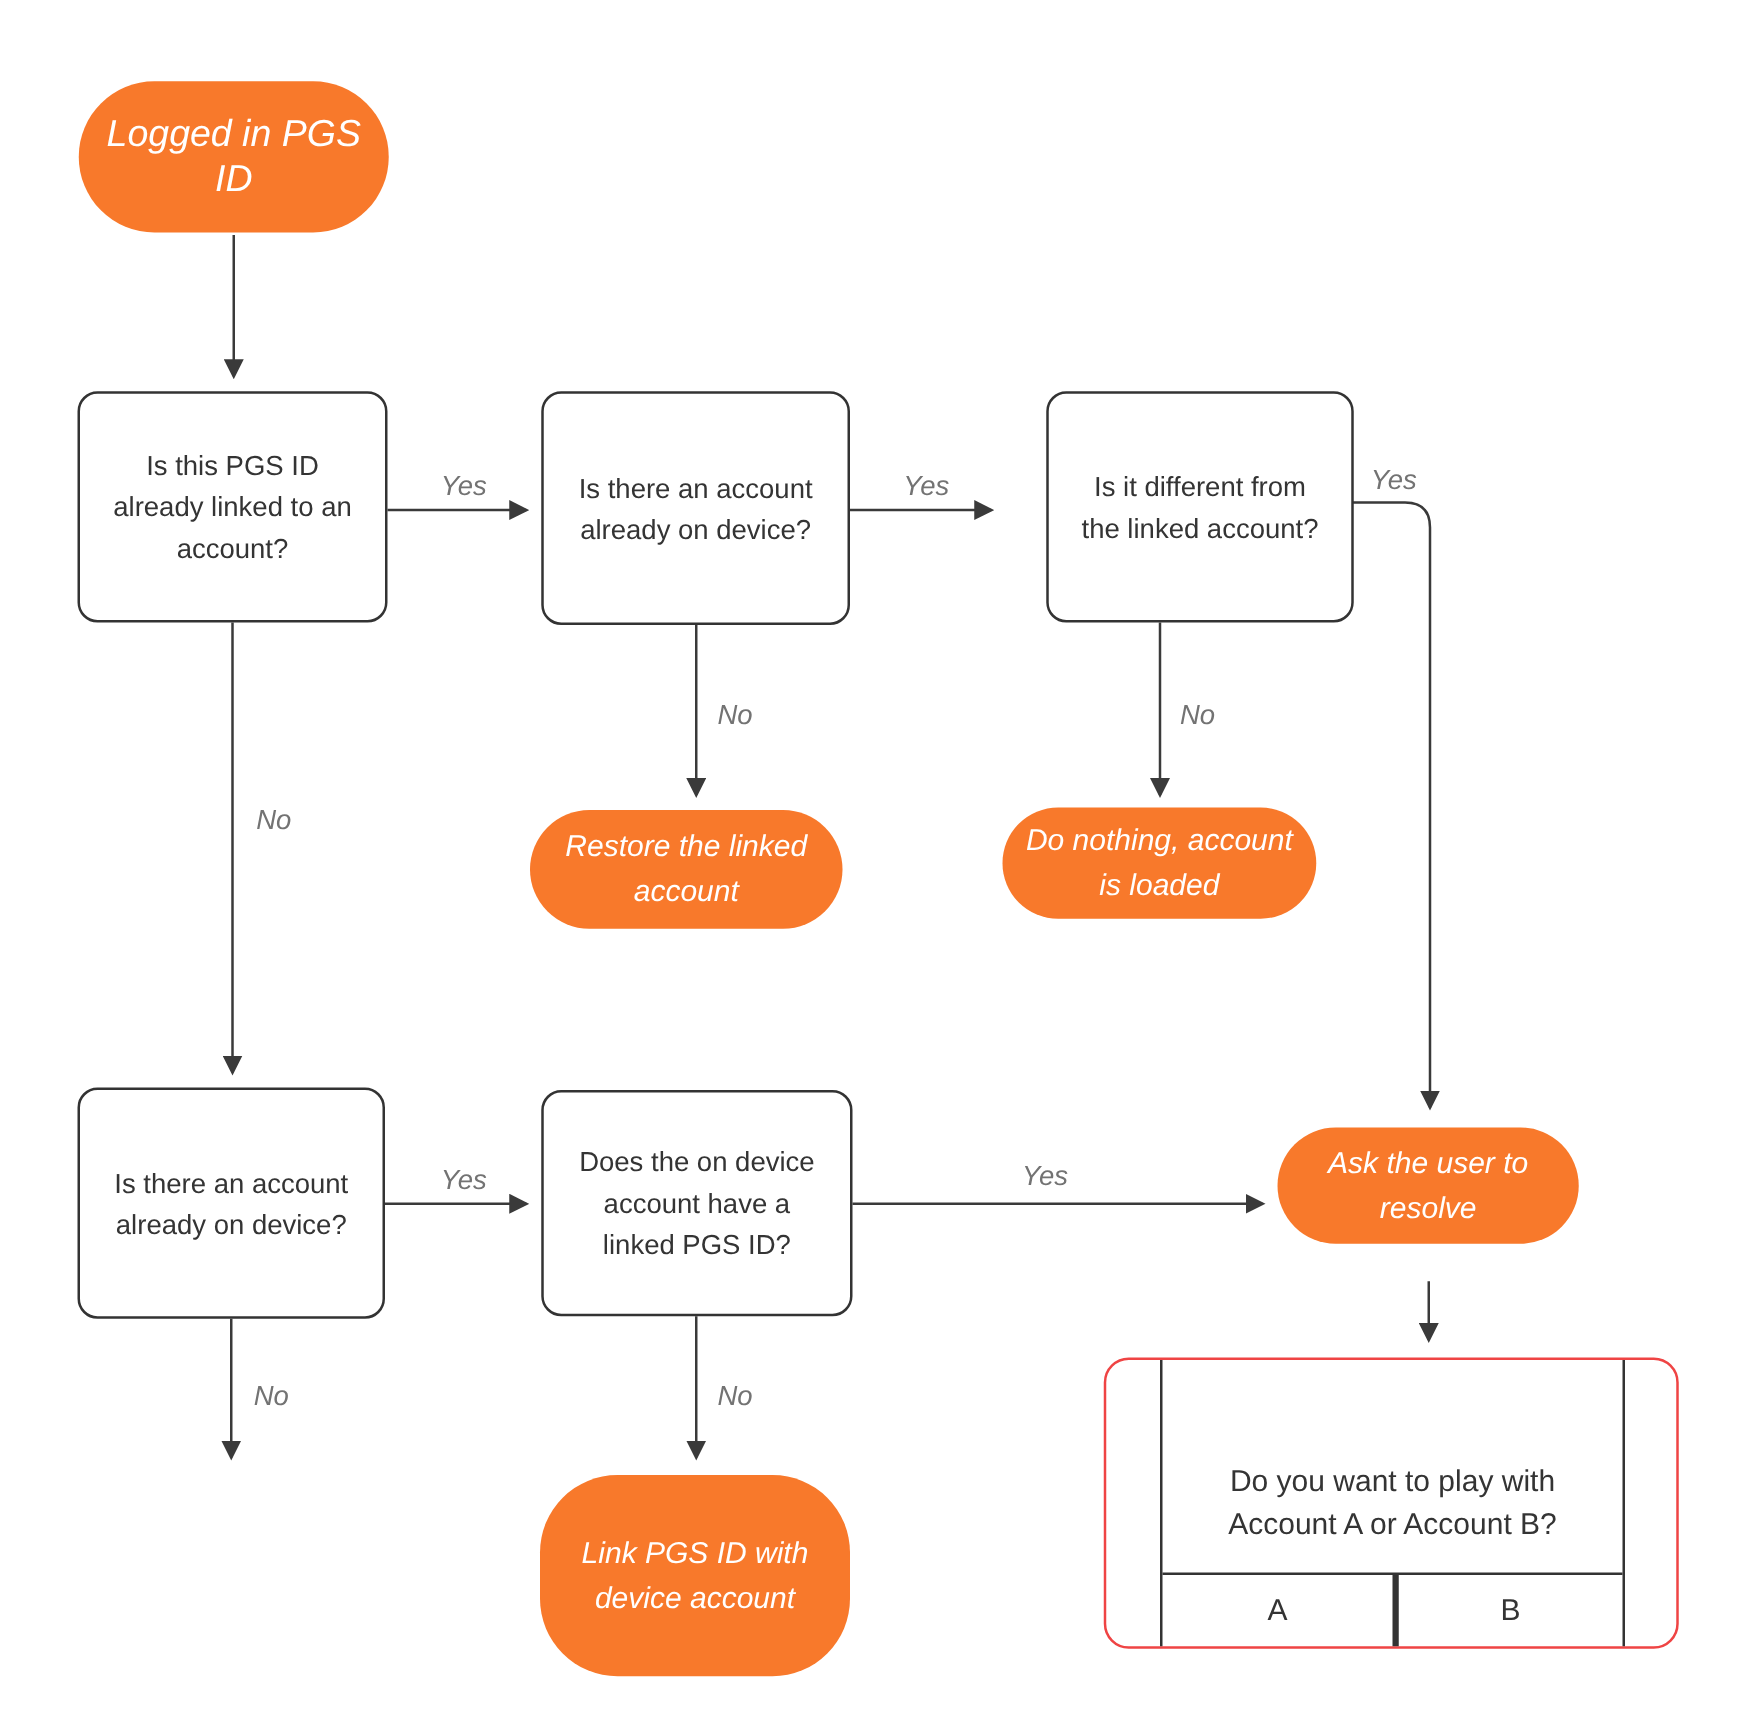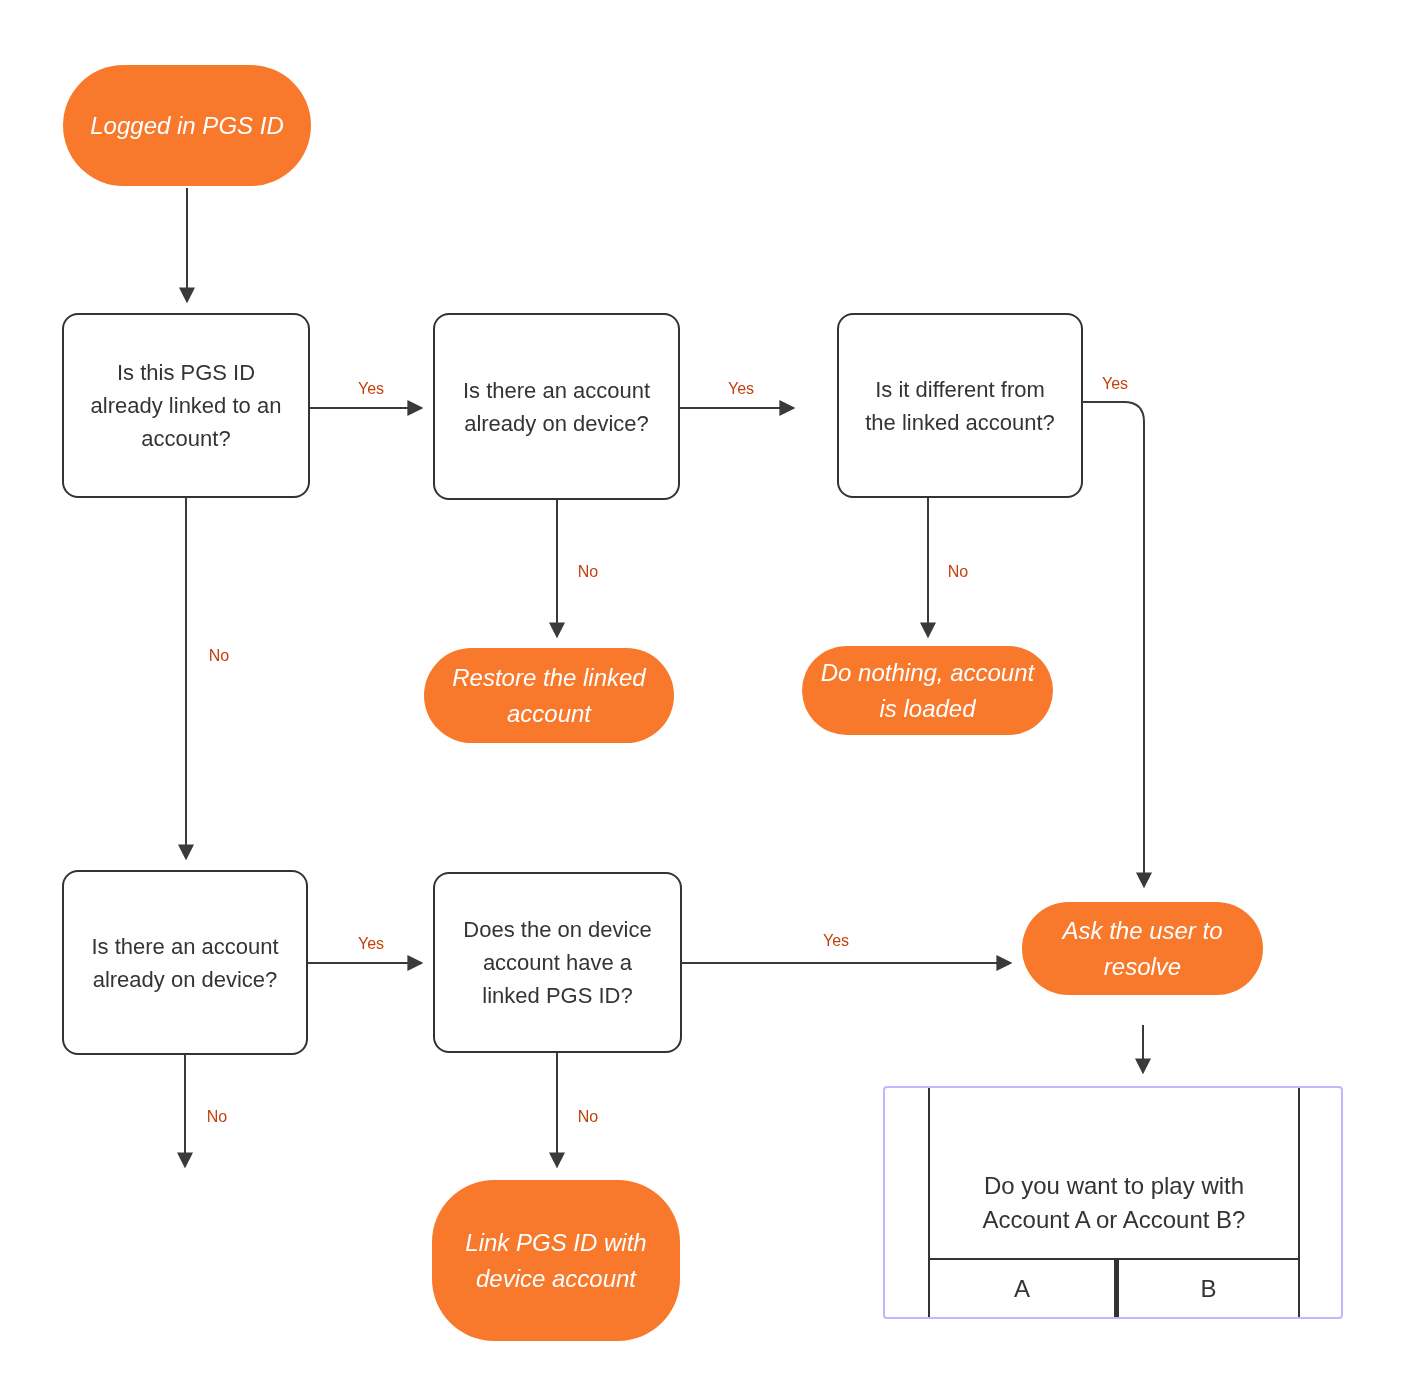--- a/index.html
+++ b/index.html
@@ -29,30 +29,31 @@
     background:#F8792B;
     color:#ffffff;
     font-style:italic;
     border-radius:62px;
     font-size:24px;line-height:36px;
     padding:8px 14px;
   }
   .edge-label{
     position:absolute;
     transform:translate(-50%,-50%);
-    font-size:16px;color:#c2410c;
+    font-size:22px;color:#737373;
     white-space:nowrap;
     background:transparent;
+    font-style:italic;
   }
   
   .dialog{
     position:absolute;
     background:#ffffff;
-    border:2px solid #c4b5fd;
-    border-radius:4px;
+    border:2px solid #ef4444;
+    border-radius:20px;
     box-sizing:border-box;
   }
   .dlg-vline{position:absolute;top:0;bottom:0;width:2px;background:#333333;}
   .dlg-vline.left{left:43px;}
   .dlg-vline.right{right:41px;}
   .dlg-message{
     position:absolute;left:45px;right:43px;top:0;bottom:0;
     display:flex;align-items:center;justify-content:center;
     text-align:center;font-size:24px;line-height:34px;
     padding:0 10px;box-sizing:border-box;
@@ -98,21 +99,21 @@
   <div class="edge-label" style="left:741px;top:389px;">Yes</div>
   <div class="edge-label" style="left:1115px;top:384px;">Yes</div>
   <div class="edge-label" style="left:588px;top:572px;">No</div>
   <div class="edge-label" style="left:958px;top:572px;">No</div>
   <div class="edge-label" style="left:219px;top:656px;">No</div>
   <div class="edge-label" style="left:371px;top:944px;">Yes</div>
   <div class="edge-label" style="left:836px;top:941px;">Yes</div>
   <div class="edge-label" style="left:217px;top:1117px;">No</div>
   <div class="edge-label" style="left:588px;top:1117px;">No</div>
 
-  <div class="node terminal" style="left:63px;top:65px;width:248px;height:121px;font-size:24px;">
+  <div class="node terminal" style="left:63px;top:65px;width:248px;height:121px;font-size:30px;">
     <span>Logged in PGS ID</span>
   </div>
 
   <div class="node decision" style="left:62px;top:313px;width:248px;height:185px;">
     <span>Is this PGS ID already linked to an account?</span>
   </div>
 
   <div class="node decision" style="left:433px;top:313px;width:247px;height:187px;">
     <span>Is there an account already on device?</span>
   </div>

